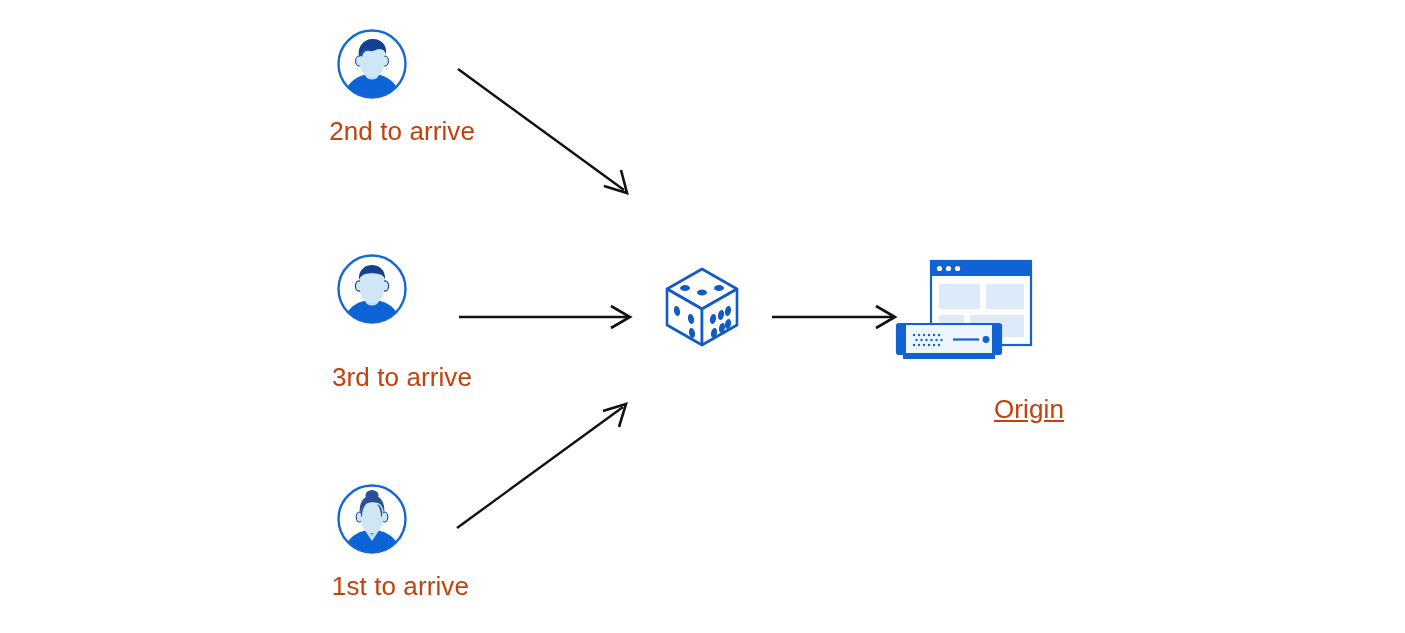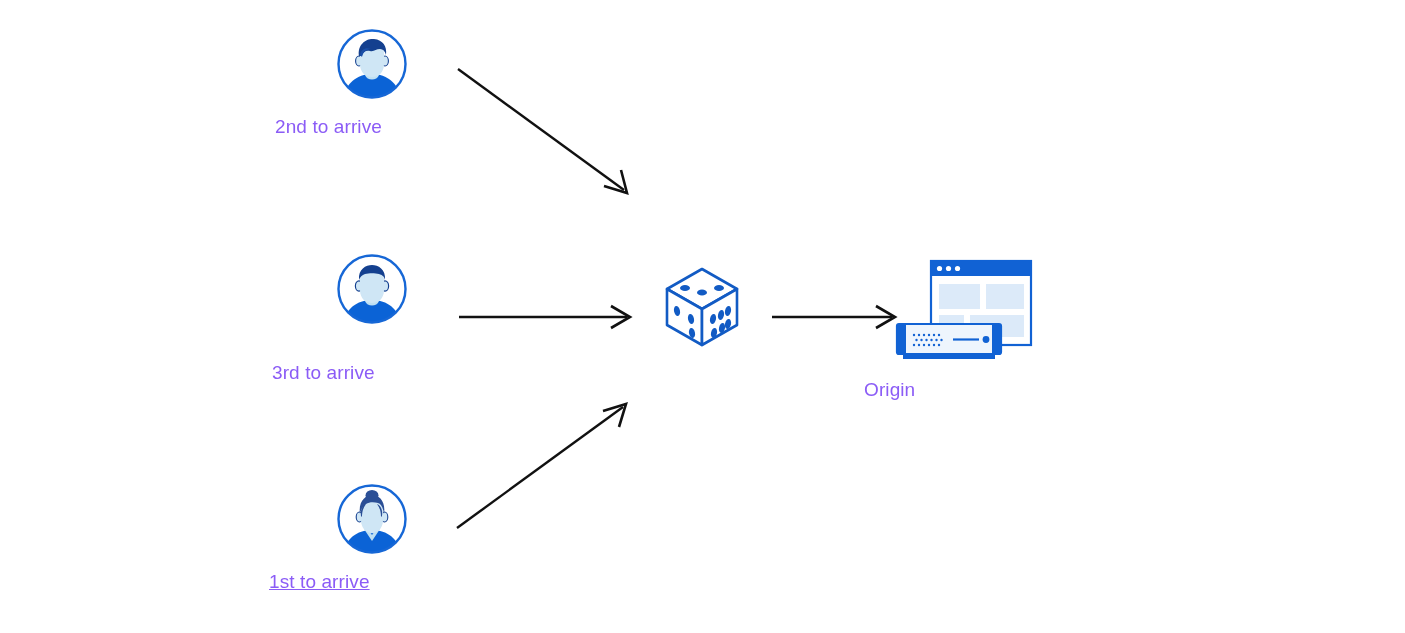--- a/index.html
+++ b/index.html
@@ -19,24 +19,24 @@
   }
   .node {
     position: absolute;
   }
   .icon-wrap {
     position: absolute;
     line-height: 0;
   }
   .caption {
     position: absolute;
-    text-align: left;
+    text-align: right;
     font-family: "Liberation Sans", sans-serif;
-    font-size: 19px;
-    color: #8b5cf6;
+    font-size: 26px;
+    color: #c2410c;
     white-space: nowrap;
     letter-spacing: 0.1px;
   }
   .arrow-layer {
     position: absolute;
     left: 0;
     top: 0;
     width: 1405px;
     height: 633px;
     pointer-events: none;
@@ -147,21 +147,21 @@
           <path d="M25 26 C 25 16 47 16 47 26 L 47 37 C 47 46 41 50 36 50 C 31 50 25 46 25 37 Z" fill="#cfe6f5"></path>
 
           <path d="M24 31 C 22 18 30 12 36 12 C 43 12 50 18 48 31 C 47 24 45 21 42 20 C 38 19 33 19 30 21 C 27 23 25 26 24 31 Z" fill="#2b4f96"></path>
           <path d="M25 33 C 24 26 27 22 30 21 C 27 25 26 29 26 34 Z" fill="#2b4f96"></path>
           <path d="M46 33 C 47 26 44 22 41 21 C 44 25 45 29 45 34 Z" fill="#2b4f96"></path>
           <ellipse cx="36" cy="12.5" rx="6.5" ry="5.5" fill="#2b4f96"></ellipse>
         </g>
         <circle cx="36" cy="36" r="33.5" fill="none" stroke="#1667d6" stroke-width="2.4"></circle>
       </svg>
     </div>
-    <div class="caption" style="left:269px; top:571px; width:200px;text-decoration:underline;">1st to arrive</div>
+    <div class="caption" style="left:269px; top:571px; width:200px;">1st to arrive</div>
   </div>
 
   <div class="node">
     <div class="icon-wrap" style="left:661px; top:265px;">
       <svg width="82" height="84" viewBox="0 0 82 84">
         <g stroke="#125bc4" stroke-width="2.6" fill="#ffffff" stroke-linejoin="round">
 
           <polygon points="41,4 76,24 41,44 6,24"></polygon>
 
           <polygon points="6,24 41,44 41,80 6,60"></polygon>
@@ -230,16 +230,16 @@
             <circle cx="31" cy="89" r="1.2"></circle>
               <circle cx="36" cy="89" r="1.2"></circle>
             <circle cx="41" cy="89" r="1.2"></circle>
               <circle cx="46" cy="89" r="1.2"></circle>
           </g>
           <line x1="60" y1="83.5" x2="86" y2="83.5" stroke="#1162d4" stroke-width="2.2"></line>
           <circle cx="93" cy="83.5" r="3.4" fill="#1162d4"></circle>
         </g>
       </svg>
     </div>
-    <div class="caption" style="left:864px; top:379px; width:200px;">Origin</div>
+    <div class="caption" style="left:864px; top:394px; width:200px;text-decoration:underline;">Origin</div>
   </div>
 
 </div>
 
 </body></html>

